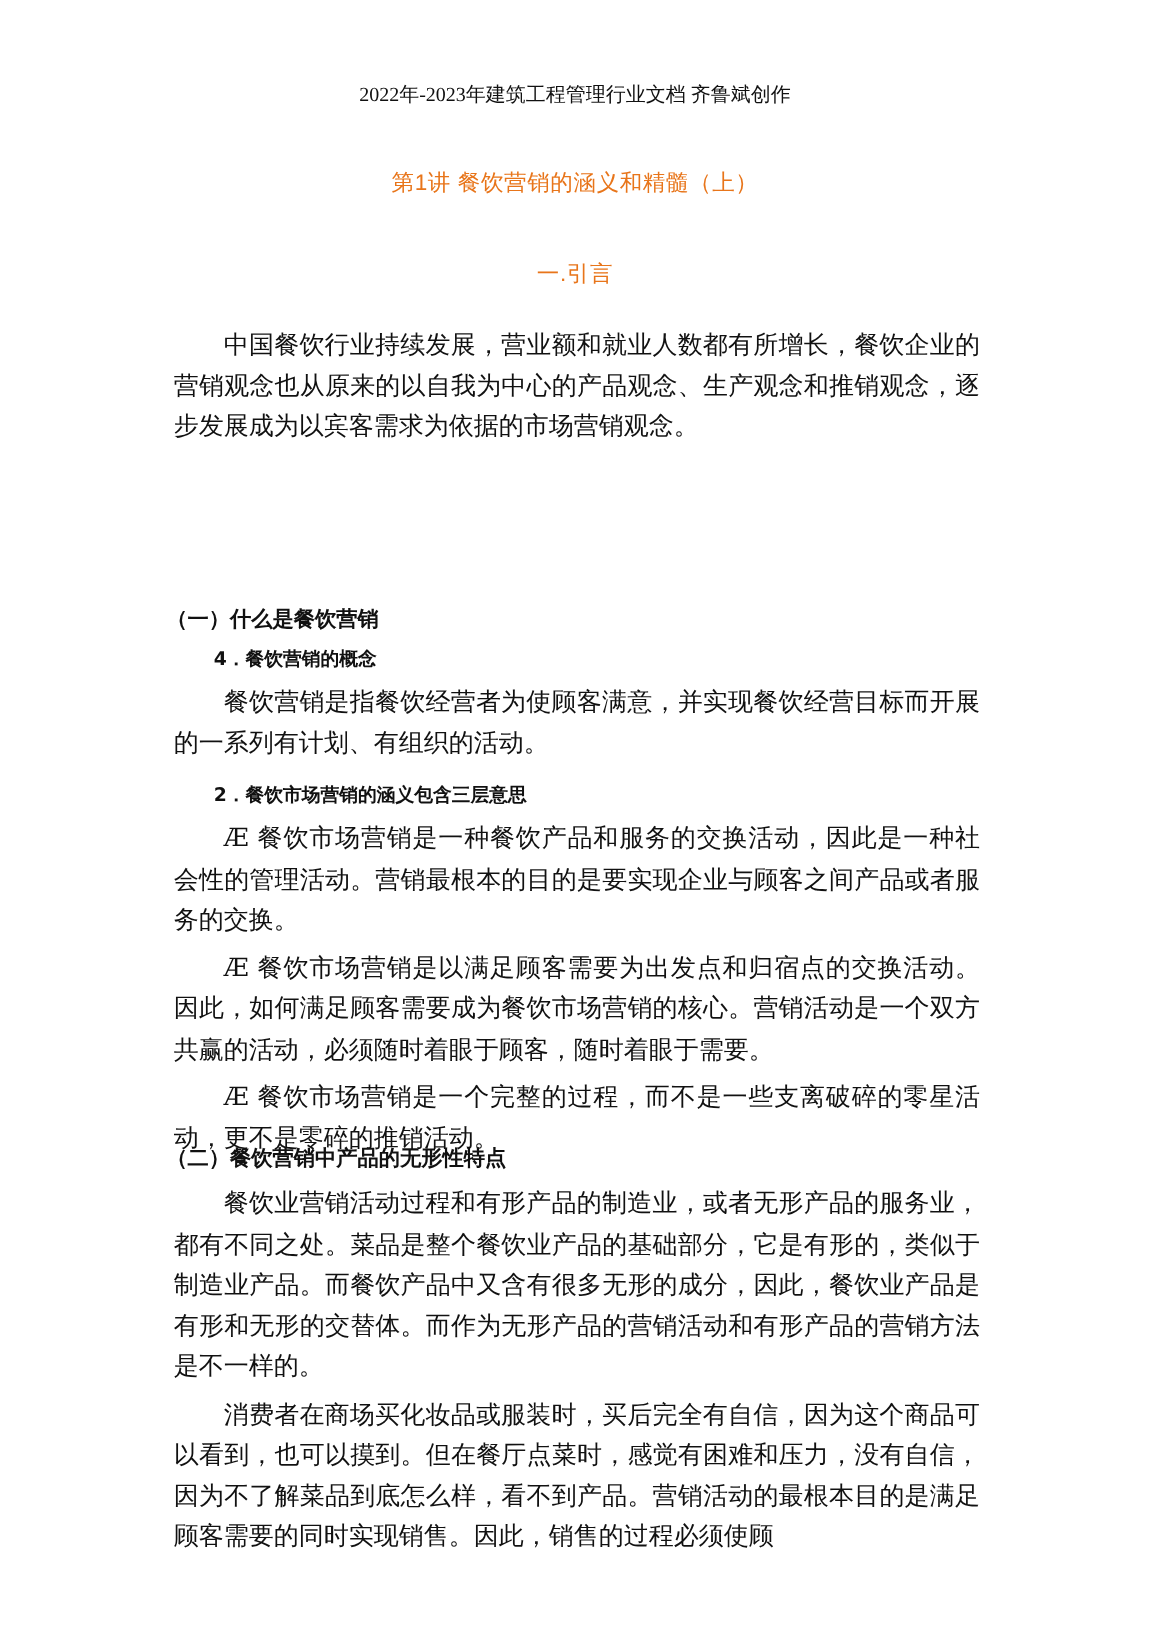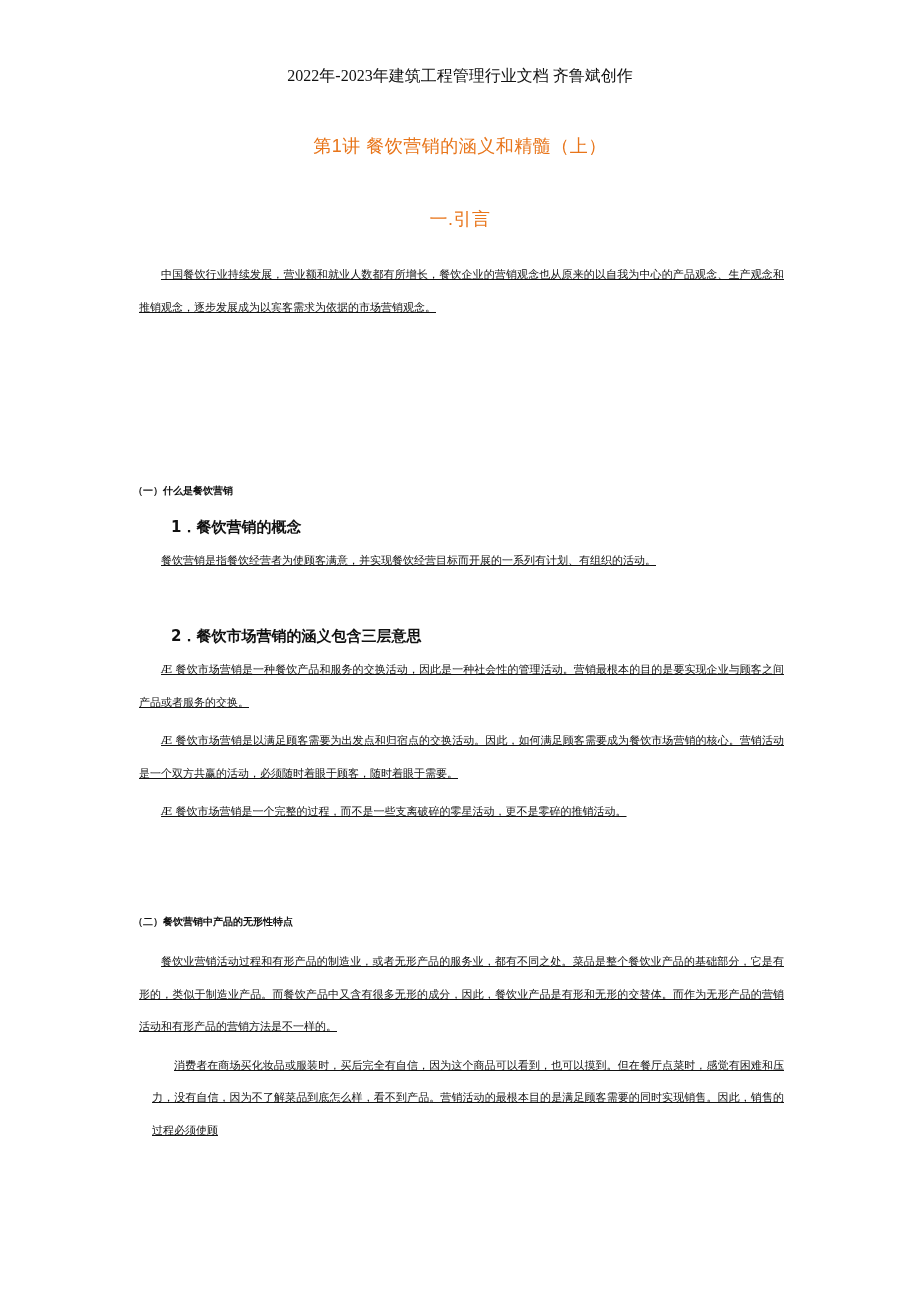--- a/index.html
+++ b/index.html
@@ -9,27 +9,27 @@
     position: absolute; top: 66px; left: 0; width: 920px; text-align: center;
     font-family: "Liberation Serif", "DejaVu Serif", serif; font-size: 16px; color: #111;
   }
   .title {
     position: absolute; left: 0; width: 920px; text-align: center;
     font-family: "Liberation Sans", "DejaVu Sans", sans-serif;
     font-size: 18px; color: #E8751A; letter-spacing: 0.5px;
   }
   .body {
     position: absolute; left: 139px; width: 645px;
-    font-family: "DejaVu Serif", "Liberation Serif", serif; font-size: 11px;
-    line-height: 32.5px; text-align: justify; text-justify: inter-character; text-decoration: underline;
+    font-family: "DejaVu Serif", "Liberation Serif", serif; font-size: 20px;
+    line-height: 32.5px; text-align: justify; text-justify: inter-character;
   }
   .body p { margin: 0; text-indent: 2em; }
   .h-sec {
     position: absolute; left: 133px; font-family: "DejaVu Sans", "Liberation Sans", sans-serif;
-    font-size: 10px; font-weight: bold;
+    font-size: 17px; font-weight: bold;
   }
   .h-sub {
     position: absolute; left: 171px; font-family: "DejaVu Sans", "Liberation Sans", sans-serif;
     font-size: 15px; font-weight: bold;
   }
 </style>
 </head>
 <body>
 
 <div class="page">
@@ -40,34 +40,34 @@
 
   <div class="title" style="top:207px;">一.引言</div>
 
   <div class="body" style="top:259px;">
     <p>中国餐饮行业持续发展，营业额和就业人数都有所增长，餐饮企业的营销观念也从原来的以自我为中心的产品观念、生产观念和推销观念，逐步发展成为以宾客需求为依据的市场营销观念。</p>
   </div>
 
 
   <div class="h-sec" style="top:484px;">（一）什么是餐饮营销</div>
 
-  <div class="h-sub" style="top:518px;">1．餐饮营销的概念</div>
+  <div class="h-sub" style="top:518px;">4．餐饮营销的概念</div>
 
   <div class="body" style="top:545px;">
     <p>餐饮营销是指餐饮经营者为使顾客满意，并实现餐饮经营目标而开展的一系列有计划、有组织的活动。</p>
   </div>
 
   <div class="h-sub" style="top:627px;">2．餐饮市场营销的涵义包含三层意思</div>
 
   <div class="body" style="top:654px;">
     <p>Æ 餐饮市场营销是一种餐饮产品和服务的交换活动，因此是一种社会性的管理活动。营销最根本的目的是要实现企业与顾客之间产品或者服务的交换。</p>
     <p style="margin-top:6px;">Æ 餐饮市场营销是以满足顾客需要为出发点和归宿点的交换活动。因此，如何满足顾客需要成为餐饮市场营销的核心。营销活动是一个双方共赢的活动，必须随时着眼于顾客，随时着眼于需要。</p>
     <p style="margin-top:6px;">Æ 餐饮市场营销是一个完整的过程，而不是一些支离破碎的零星活动，更不是零碎的推销活动。</p>
   </div>
 
   <div class="h-sec" style="top:915px;">（二）餐饮营销中产品的无形性特点</div>
 
   <div class="body" style="top:946px;">
     <p>餐饮业营销活动过程和有形产品的制造业，或者无形产品的服务业，都有不同之处。菜品是整个餐饮业产品的基础部分，它是有形的，类似于制造业产品。而餐饮产品中又含有很多无形的成分，因此，餐饮业产品是有形和无形的交替体。而作为无形产品的营销活动和有形产品的营销方法是不一样的。</p>
-    <p style="margin-top:6px;margin-left:13px;">消费者在商场买化妆品或服装时，买后完全有自信，因为这个商品可以看到，也可以摸到。但在餐厅点菜时，感觉有困难和压力，没有自信，因为不了解菜品到底怎么样，看不到产品。营销活动的最根本目的是满足顾客需要的同时实现销售。因此，销售的过程必须使顾</p>
+    <p style="margin-top:6px;">消费者在商场买化妆品或服装时，买后完全有自信，因为这个商品可以看到，也可以摸到。但在餐厅点菜时，感觉有困难和压力，没有自信，因为不了解菜品到底怎么样，看不到产品。营销活动的最根本目的是满足顾客需要的同时实现销售。因此，销售的过程必须使顾</p>
   </div>
 
 </div>
 
 </body></html>

